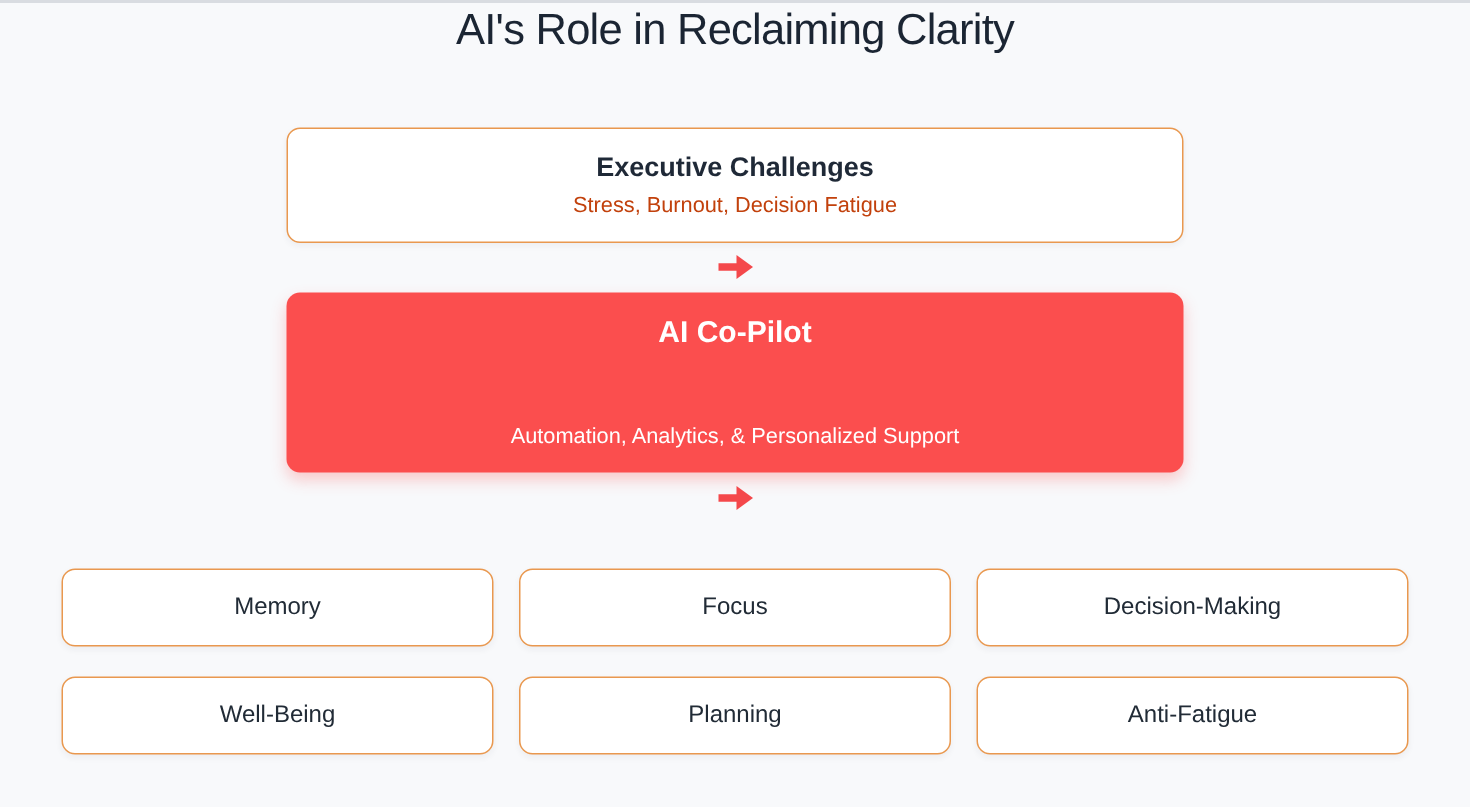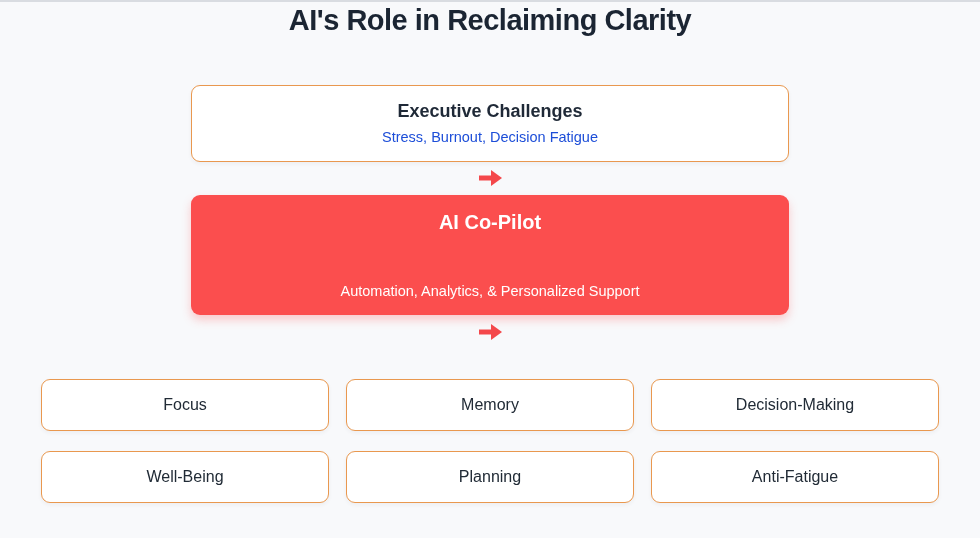--- a/index.html
+++ b/index.html
@@ -13,21 +13,21 @@
     width: 980px;
     height: 538px;
     background: #f8f9fb;
     border-top: 2px solid #d9dce1;
     overflow: hidden;
   }
   .page-title {
     margin-top: 2px;
     text-align: center;
     font-size: 29px;
-    font-weight: 700;
+    font-weight: 400;
     letter-spacing: -0.5px;
     color: #1b2533;
     line-height: 1.15;
   }
   .page-subtitle {
     margin: 24px auto 0;
     width: 800px;
     text-align: center;
     font-size: 17.5px;
     line-height: 1.75;
@@ -49,21 +49,21 @@
     box-shadow: 0 2px 4px rgba(30, 40, 60, 0.05);
   }
   .node-title {
     font-size: 18px;
     font-weight: 700;
     color: #1f2937;
     line-height: 1.4;
   }
   .node-sub {
     font-size: 14.5px;
-    color: #1d4ed8;
+    color: #c2410c;
     margin-top: 2px;
     line-height: 1.4;
   }
   .node-red {
     background: #fb4e4e;
     border: none;
     box-shadow: 0 5px 10px rgba(251, 78, 78, 0.28);
   }
   .node-red .node-title { color: #ffffff; font-size: 20px; }
   .node-red .node-sub { color: #ffffff; margin-top: 45px; }
@@ -124,21 +124,21 @@
     <div class="flow-arrow">
       <svg width="26" height="18" viewBox="0 0 26 18">
         <line x1="2" y1="9" x2="16" y2="9" stroke="#f4484b" stroke-width="5"></line>
         <polygon points="14,1 25,9 14,17" fill="#f4484b"></polygon>
       </svg>
     </div>
 
   </div>
 
   <div class="grid">
+    <div class="grid-cell">Memory</div>
     <div class="grid-cell">Focus</div>
-    <div class="grid-cell">Memory</div>
     <div class="grid-cell">Decision-Making</div>
     <div class="grid-cell">Well-Being</div>
     <div class="grid-cell">Planning</div>
     <div class="grid-cell">Anti-Fatigue</div>
   </div>
 
 </div>
 
 </body></html>

